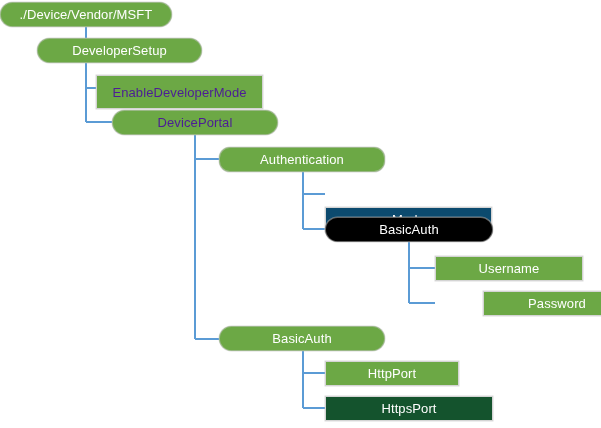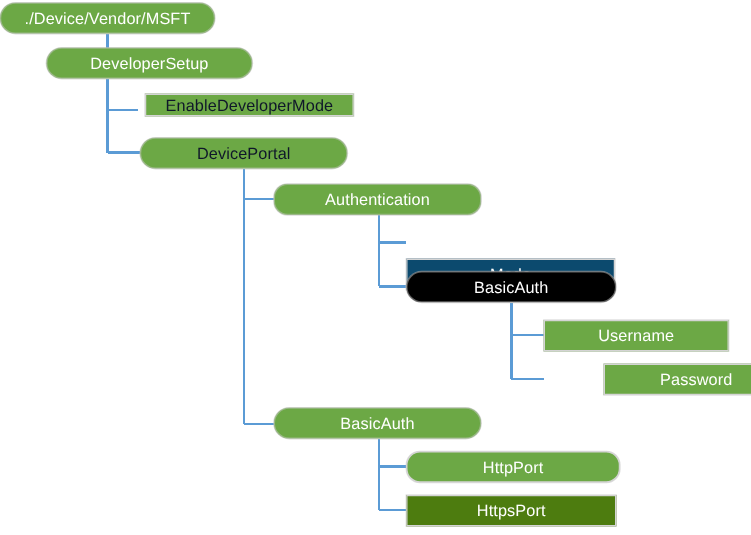--- a/index.html
+++ b/index.html
@@ -71,44 +71,44 @@
       <line x1="303" y1="373" x2="325" y2="373" stroke="#5B9BD5" stroke-width="2" shape-rendering="crispEdges"></line>
       <line x1="303" y1="408" x2="325" y2="408" stroke="#5B9BD5" stroke-width="2" shape-rendering="crispEdges"></line>
     </svg>
   <div id="node-layer">
       <div class="node rounded" style="left: 0px; top: 2px; width: 172px; height: 25px; background: rgb(108, 168, 69); color: rgb(255, 255, 255);">
         <span>./Device/Vendor/MSFT</span>
       </div>
       <div class="node rounded" style="left: 5px; top: 38px; width: 165px; height: 25px; background: rgb(108, 168, 69); color: rgb(255, 255, 255); margin-left: 32px;">
         <span>DeveloperSetup</span>
       </div>
-      <div class="node rect" style="left: 116px; top: 75px; width: 167px; height: 18px; background: rgb(108, 168, 69); color: #0f172a;">
+      <div class="node rect" style="left: 96px; top: 75px; width: 167px; height: 34px; background: rgb(108, 168, 69); color: #4c1d95;">
         <span>EnableDeveloperMode</span>
       </div>
-      <div class="node rounded" style="left: 112px; top: 110px; width: 166px; height: 25px; background: rgb(108, 168, 69); color: #0f172a;">
+      <div class="node rounded" style="left: 112px; top: 110px; width: 166px; height: 25px; background: rgb(108, 168, 69); color: #4c1d95;">
         <span>DevicePortal</span>
       </div>
       <div class="node rounded" style="left: 219px; top: 147px; width: 166px; height: 25px; background: rgb(108, 168, 69); color: rgb(255, 255, 255); border-radius: 11px;">
         <span>Authentication</span>
       </div>
       <div class="node rect" style="left: 325px; top: 179px; width: 167px; height: 25px; background: #0c4a6e; color: rgb(255, 255, 255); margin-top: 28px;">
         <span>Mode</span>
       </div>
       <div class="node rounded" style="left: 325px; top: 217px; width: 168px; height: 25px; background: #000000; color: rgb(255, 255, 255);">
         <span>BasicAuth</span>
       </div>
       <div class="node rect" style="left: 435px; top: 256px; width: 148px; height: 25px; background: rgb(108, 168, 69); color: rgb(255, 255, 255);">
         <span>Username</span>
       </div>
       <div class="node rect" style="left: 435px; top: 291px; width: 148px; height: 25px; background: rgb(108, 168, 69); color: rgb(255, 255, 255); margin-left: 48px;">
         <span>Password</span>
       </div>
       <div class="node rounded" style="left: 219px; top: 326px; width: 166px; height: 25px; background: rgb(108, 168, 69); color: rgb(255, 255, 255);">
         <span>BasicAuth</span>
       </div>
-      <div class="node rect" style="left: 325px; top: 361px; width: 171px; height: 25px; background: rgb(108, 168, 69); color: rgb(255, 255, 255); border-radius: 11px;">
+      <div class="node rect" style="left: 325px; top: 361px; width: 134px; height: 25px; background: rgb(108, 168, 69); color: rgb(255, 255, 255);">
         <span>HttpPort</span>
       </div>
-      <div class="node rect" style="left: 325px; top: 396px; width: 168px; height: 25px; background: #4d7c0f; color: rgb(255, 255, 255);">
+      <div class="node rect" style="left: 325px; top: 396px; width: 168px; height: 25px; background: #14532d; color: rgb(255, 255, 255);">
         <span>HttpsPort</span>
       </div>
     </div>
 </div>
 
 </body></html>

